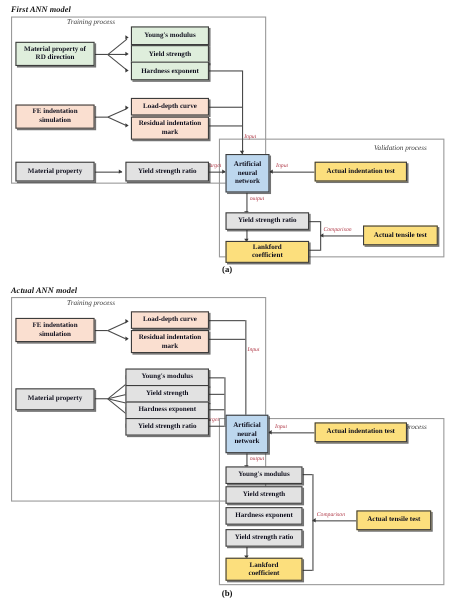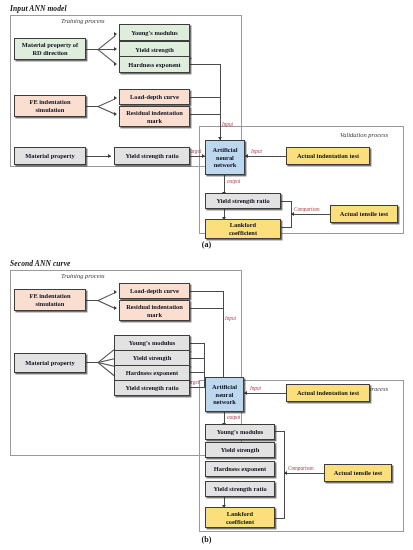--- a/index.html
+++ b/index.html
@@ -119,21 +119,21 @@
     color: #121212;
     width: 100%;
     text-align: center;
   }
 </style>
 </head>
 <body>
 
 <div class="diagram" id="diagram-a">
 
-  <div class="model-title" style="left:10px; top:4px;">Input ANN model</div>
+  <div class="model-title" style="left:10px; top:4px;">First ANN model</div>
 
   <div class="frame" style="left:10px; top:15px; width:232px; height:152px;"></div>
   <div class="frame" style="left:199px; top:126px; width:205px; height:108px;"></div>
 
   <div class="frame-label" style="left:61px; top:17px;">Training process</div>
   <div class="frame-label" style="left:340px; top:131px;">Validation process</div>
 
   <div class="edge h" style="left:86px; top:49px; width:12px;"></div>
   <div class="diag-line" style="left:98px; top:49px; width:22px; transform:rotate(-39deg);"></div>
   <div class="edge h" style="left:98px; top:49px; width:17px;"></div>
@@ -204,21 +204,21 @@
   <div class="node n-gray" style="left:205px; top:193px; width:76px; height:16px;">Yield strength ratio</div>
   <div class="node n-yellow" style="left:205px; top:219px; width:76px; height:20px;">Lankford
 coefficient</div>
   <div class="node n-yellow" style="left:330px; top:205px; width:68px; height:18px;">Actual tensile test</div>
 
   <div class="caption" style="top:240px;">(a)</div>
 </div>
 
 <div class="diagram" id="diagram-b">
 
-  <div class="model-title" style="left:10px; top:4px;">Second ANN curve</div>
+  <div class="model-title" style="left:10px; top:4px;">Actual ANN model</div>
 
   <div class="frame" style="left:10px; top:15px; width:232px; height:186px;"></div>
   <div class="frame" style="left:199px; top:125px; width:205px; height:152px;"></div>
 
   <div class="frame-label" style="left:61px; top:17px;">Training process</div>
   <div class="frame-label" style="left:340px; top:130px;">Validation process</div>
 
   <div class="edge h" style="left:86px; top:45px; width:12px;"></div>
   <div class="diag-line" style="left:98px; top:45px; width:18px; transform:rotate(-25deg);"></div>
   <div class="diag-line" style="left:98px; top:45px; width:18px; transform:rotate(25deg);"></div>

